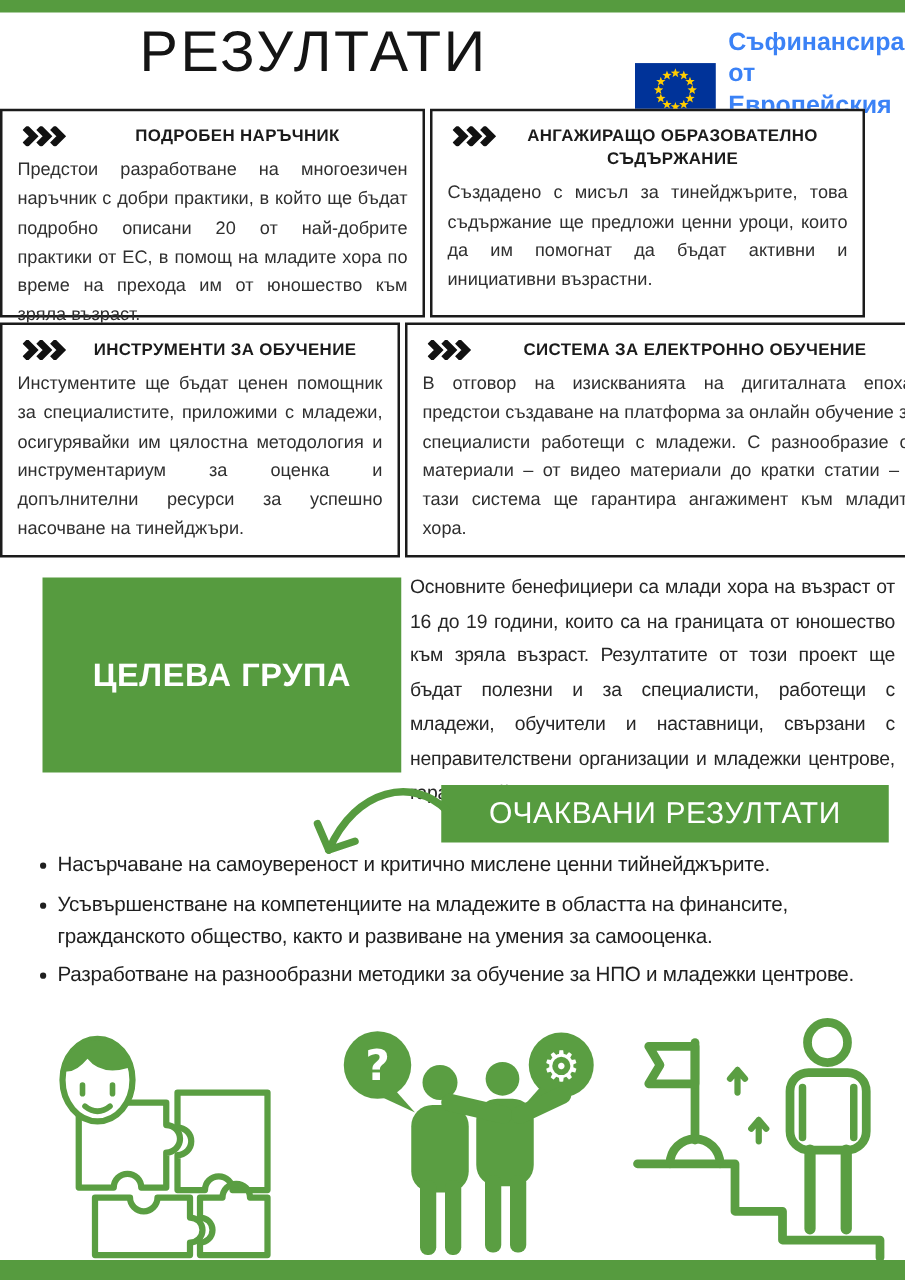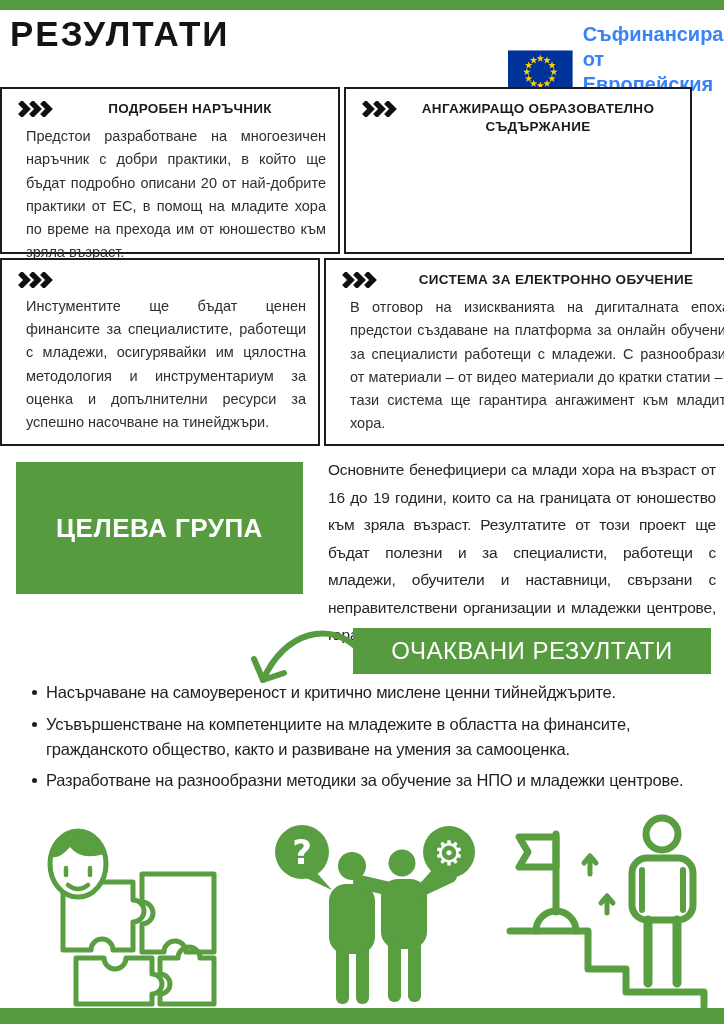--- a/index.html
+++ b/index.html
@@ -4,45 +4,45 @@
 <style>
   html,body{margin:0;padding:0;background:#888;}
   .page{
     position:relative;width:724px;height:1024px;margin:0 auto;background:#ffffff;
     font-family:"Liberation Sans",sans-serif;color:#2b2b2b;overflow:hidden;
   }
   .top-bar{position:absolute;left:0;top:0;width:724px;height:10px;background:#569b3f;}
   .bottom-bar{position:absolute;left:0;top:1008px;width:724px;height:16px;background:#569b3f;}
 
   .page-title{
-    position:absolute;left:10px;top:14px;width:380px;text-align:left;
-    font-size:35px;letter-spacing:2px;color:#141414;font-weight:bold;
+    position:absolute;left:10px;top:14px;width:380px;text-align:right;
+    font-size:46px;letter-spacing:2px;color:#141414;font-weight:normal;
   }
   .eu-badge{position:absolute;left:508px;top:22px;display:flex;align-items:center;gap:10px;}
   .eu-flag{display:block;}
   .eu-text{font-size:20px;font-weight:bold;color:#3b82f6;line-height:1.25;}
 
   .box{
     position:absolute;box-sizing:border-box;border:2px solid #1b1b1b;background:#fff;
     padding:9px 12px 6px 12px;
   }
   .box1{left:0;top:87px;width:340px;height:167px;}
   .box2{left:344px;top:87px;width:348px;height:167px;}
   .box3{left:0;top:258px;width:320px;height:188px;}
   .box4{left:324px;top:258px;width:424px;height:188px;}
   .box-header{display:flex;align-items:flex-start;gap:0;margin:2px 0 7px 4px;}
   .box-header svg{flex:0 0 auto;margin-top:1px;}
   .box-title{
     flex:1;text-align:center;font-weight:bold;font-size:13.5px;color:#1b1b1b;
     letter-spacing:.3px;line-height:1.35;
   }
-  .box-body{font-size:14.5px;line-height:1.6;text-align:justify;color:#2f2f2f;margin-left:12px;}
+  .box-body{font-size:14.5px;line-height:1.6;text-align:justify;color:#2f2f2f;}
 
   .target-box{
-    position:absolute;left:16px;top:462px;width:287px;height:132px;background:#569b3f;
+    position:absolute;left:34px;top:462px;width:287px;height:156px;background:#569b3f;
     display:flex;align-items:center;justify-content:center;
   }
   .target-label{color:#ffffff;font-size:26px;font-weight:bold;letter-spacing:.5px;}
   .target-text{
     position:absolute;left:328px;top:456px;width:388px;font-size:15.5px;line-height:1.78;
     text-align:justify;color:#262626;letter-spacing:-.2px;
   }
 
   .results-banner{
     position:absolute;left:353px;top:628px;width:358px;height:46px;background:#569b3f;
@@ -119,33 +119,35 @@
     <div class="box-header">
       <svg width="36" height="16" viewBox="0 0 36 16">
         <g stroke="#111" stroke-width="5.5" fill="none">
           <polyline points="2,1 9,8 2,15"></polyline>
           <polyline points="13,1 20,8 13,15"></polyline>
           <polyline points="24,1 31,8 24,15"></polyline>
         </g>
       </svg>
       <div class="box-title">АНГАЖИРАЩО ОБРАЗОВАТЕЛНО СЪДЪРЖАНИЕ</div>
     </div>
+    <div class="box-body">Създадено с мисъл за тинейджърите, това съдържание ще предложи ценни уроци, които да им помогнат да бъдат активни и инициативни възрастни.</div>
   </div>
 
   <div class="box box3">
     <div class="box-header">
       <svg width="36" height="16" viewBox="0 0 36 16">
         <g stroke="#111" stroke-width="5.5" fill="none">
           <polyline points="2,1 9,8 2,15"></polyline>
           <polyline points="13,1 20,8 13,15"></polyline>
           <polyline points="24,1 31,8 24,15"></polyline>
         </g>
       </svg>
-    </div>
-    <div class="box-body">Инстументите ще бъдат ценен финансите за специалистите, работещи с младежи, осигурявайки им цялостна методология и инструментариум за оценка и допълнителни ресурси за успешно насочване на тинейджъри.</div>
+      <div class="box-title">ИНСТРУМЕНТИ ЗА ОБУЧЕНИЕ</div>
+    </div>
+    <div class="box-body">Инстументите ще бъдат ценен помощник за специалистите, приложими с младежи, осигурявайки им цялостна методология и инструментариум за оценка и допълнителни ресурси за успешно насочване на тинейджъри.</div>
   </div>
 
   <div class="box box4">
     <div class="box-header">
       <svg width="36" height="16" viewBox="0 0 36 16">
         <g stroke="#111" stroke-width="5.5" fill="none">
           <polyline points="2,1 9,8 2,15"></polyline>
           <polyline points="13,1 20,8 13,15"></polyline>
           <polyline points="24,1 31,8 24,15"></polyline>
         </g>

